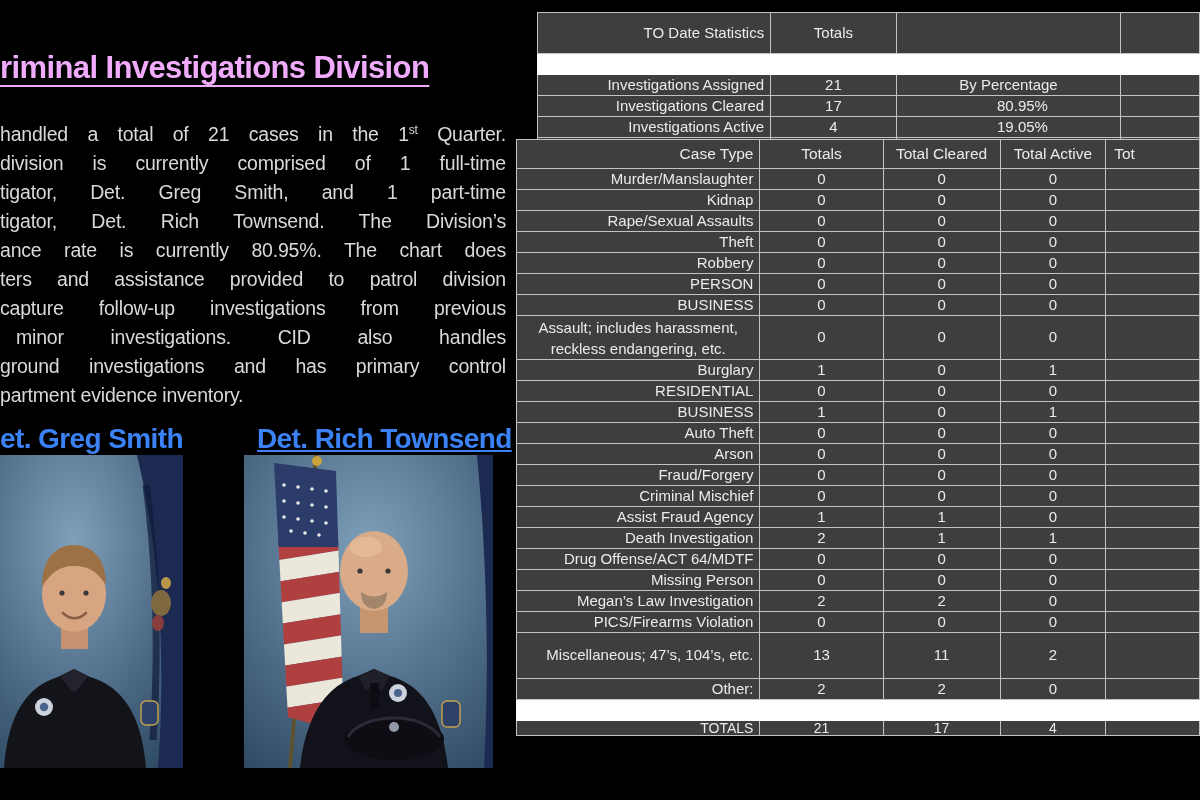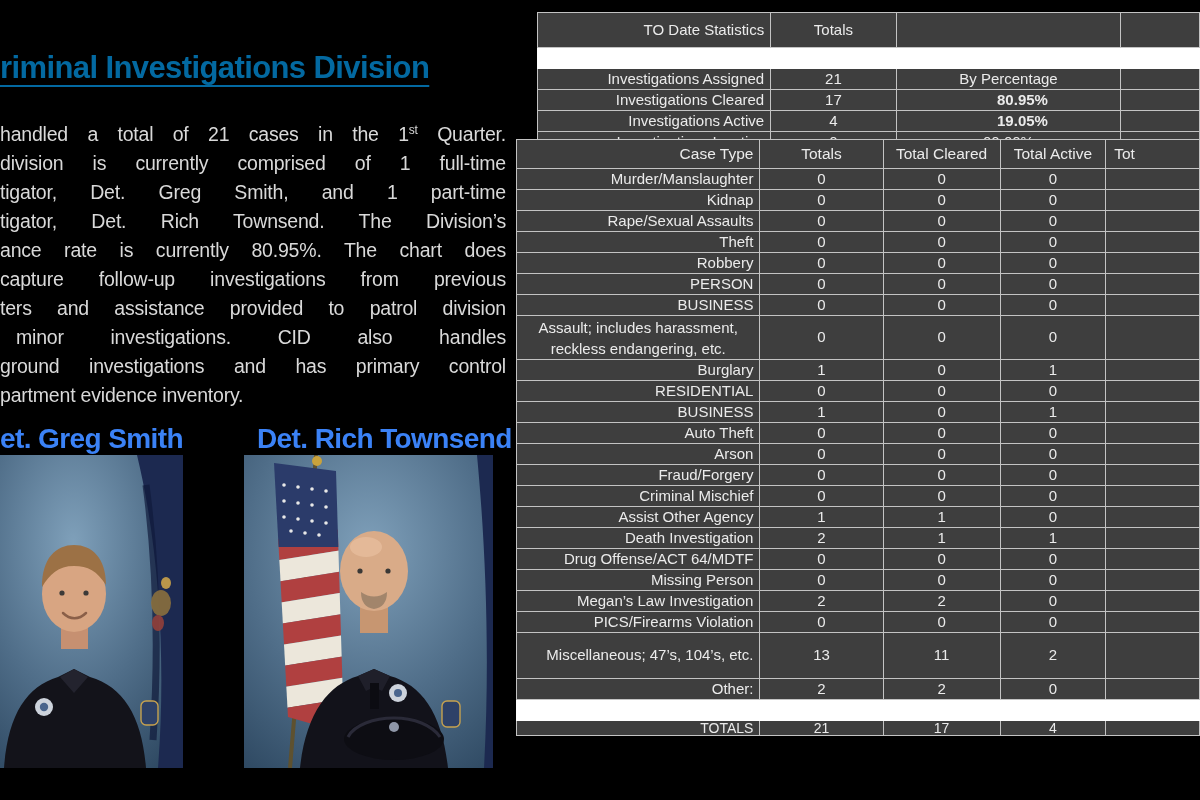--- a/index.html
+++ b/index.html
@@ -1,51 +1,51 @@
 <!DOCTYPE html>
 <html><head>
 <meta charset="utf-8">
 <style>
   html,body{margin:0;padding:0;background:#000;}
   .slide{position:relative;width:1200px;height:800px;background:#000;overflow:hidden;
          font-family:"Liberation Sans", sans-serif;}
 
   
-  .title{position:absolute;left:0;top:50px;color:#0369a1;font-size:31px;font-weight:700;
+  .title{position:absolute;left:0;top:50px;color:#f0abfc;font-size:31px;font-weight:700;
          letter-spacing:-0.6px;white-space:nowrap;text-decoration:underline;
          text-underline-offset:7px;text-decoration-thickness:2px;}
   .para{position:absolute;left:0;top:120px;width:506px;color:#d9d9d9;font-size:19.5px;
         line-height:29px;letter-spacing:-0.2px;}
   .pline{text-align:justify;text-align-last:justify;}
   .pline.indent{padding-left:16px;}
   .pline.last{text-align-last:left;}
   .para sup{font-size:12px;line-height:0;}
   .caption{position:absolute;top:423px;color:#3b82f6;font-weight:700;font-size:28px;
            letter-spacing:-0.6px;white-space:nowrap;}
   #cap1{left:0;}
-  #cap2{left:257px;}
+  #cap2{left:257px;text-decoration:underline;}
   .photo{position:absolute;top:455px;}
   #photo1{left:0;width:183px;height:313px;}
   #photo2{left:244px;width:249px;height:313px;}
   .photo svg{display:block;width:100%;height:100%;}
 
   
   table.t{position:absolute;border-collapse:collapse;table-layout:fixed;}
   #stats{left:537px;top:12px;}
   #cases{left:516px;top:139px;}
   .t td{border:1.5px solid #c3c3c3;background:#3e3e3e;color:#ebebeb;font-size:15px;
         padding:0 6px;vertical-align:middle;line-height:1.1;overflow:hidden;white-space:nowrap;}
   .t td.lab{text-align:right;}
   .t td.lab2{text-align:center;white-space:normal;line-height:1.4;}
   .t td.num{text-align:center;padding:0;}
   .t td.slab{text-align:left;padding-left:8px;}
-  .t td.b{font-weight:700;padding-left:28px;}
+  .t td.b{font-weight:400;padding-left:28px;}
   .t tr.band td{background:#fff;border-color:#fff;height:6px;padding:0;}
   #stats tr{height:21px;}
-  #stats tr.hdr{height:35px;}
+  #stats tr.hdr{height:41px;}
   #cases tr{height:21px;}
   #cases tr.hdr{height:29px;}
   #cases tr.hdr td{font-size:15.5px;}
   #cases tr.tall{height:44px;}
   #cases tr.tall2{height:46px;}
   #cases tr.tot{height:14px;}
   #cases tr.tot td{font-size:14px;line-height:1;}
 </style>
 </head>
 <body>
@@ -53,22 +53,22 @@
 <div class="slide">
 
   <div class="title">riminal Investigations Division</div>
 
   <div class="para">
     <div class="pline"><span>handled a total of 21 cases in the 1</span><sup>st</sup><span> Quarter.</span></div>
     <div class="pline">division is currently comprised of 1 full-time</div>
     <div class="pline">tigator, Det. Greg Smith, and 1 part-time</div>
     <div class="pline">tigator, Det. Rich Townsend. The Division’s</div>
     <div class="pline">ance rate is currently 80.95%. The chart does</div>
+    <div class="pline">ters and assistance provided to patrol division</div>
     <div class="pline">capture follow-up investigations from previous</div>
-    <div class="pline">ters and assistance provided to patrol division</div>
     <div class="pline indent">minor investigations. CID also handles</div>
     <div class="pline">ground investigations and has primary control</div>
     <div class="pline last">partment evidence inventory.</div>
   </div>
 
   <div id="cap1" class="caption">et. Greg Smith</div>
   <div id="cap2" class="caption">Det. Rich Townsend</div>
 
   <div id="photo1" class="photo">
     <svg viewBox="0 0 183 313">
@@ -326,21 +326,21 @@
       <td></td>
     </tr>
     <tr>
       <td class="lab">Criminal Mischief</td>
       <td class="num">0</td>
       <td class="num">0</td>
       <td class="num">0</td>
       <td></td>
     </tr>
     <tr>
-      <td class="lab">Assist Other Agency</td>
+      <td class="lab">Assist Fraud Agency</td>
       <td class="num">1</td>
       <td class="num">1</td>
       <td class="num">0</td>
       <td></td>
     </tr>
     <tr>
       <td class="lab">Death Investigation</td>
       <td class="num">2</td>
       <td class="num">1</td>
       <td class="num">1</td>

